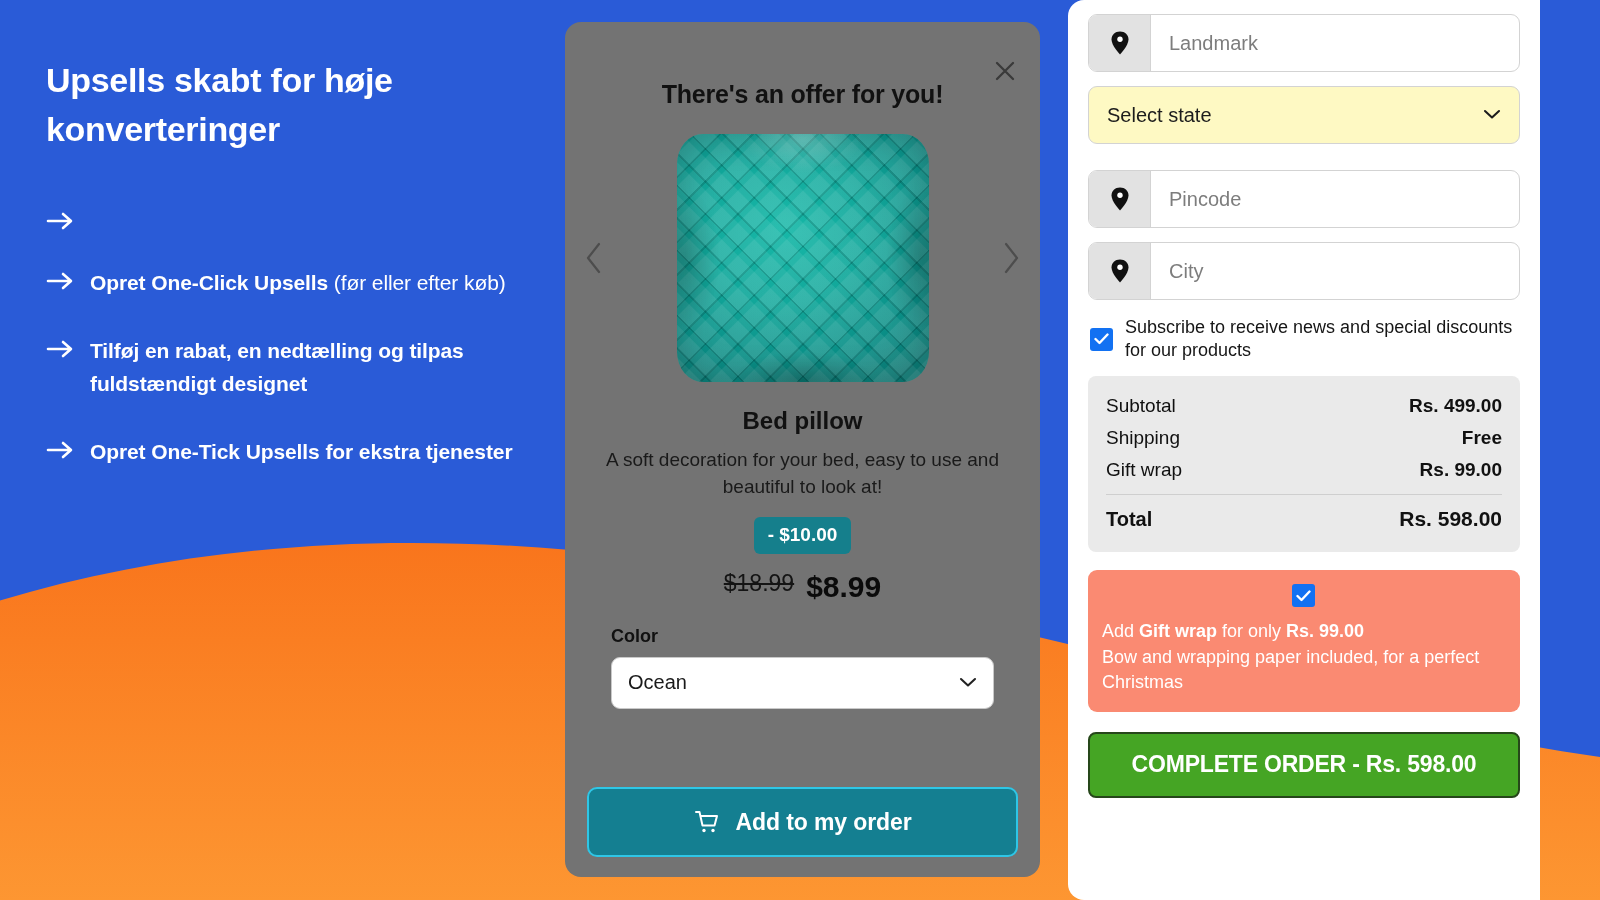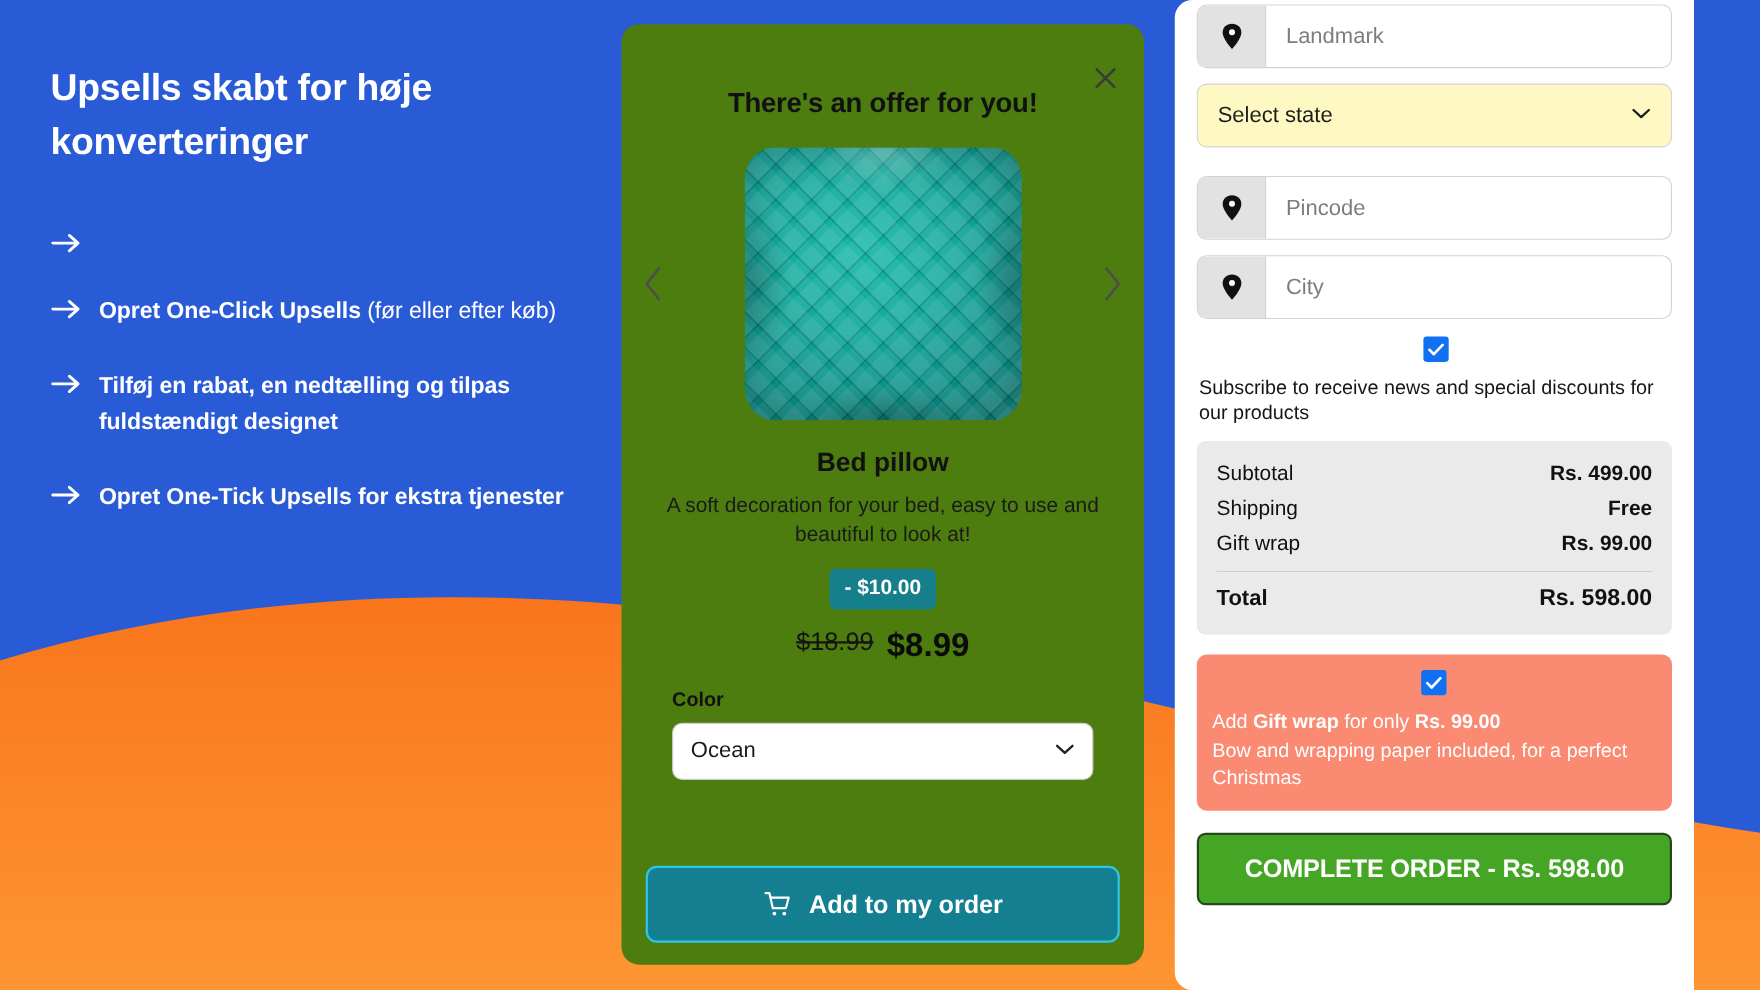--- a/index.html
+++ b/index.html
@@ -64,21 +64,21 @@
     max-width: 452px;
     letter-spacing: -0.1px;
   }
   .promo-text .light { font-weight: normal; }
 
   
   .modal {
     position: absolute;
     left: 565px; top: 22px;
     width: 475px; height: 855px;
-    background: #4d7c0f;
+    background: #737373;
     border-radius: 16px;
     z-index: 4;
     overflow: hidden;
   }
   .modal-close {
     position: absolute;
     right: 18px; top: 32px;
     width: 34px; height: 34px;
     display: flex; align-items: center; justify-content: center;
     cursor: pointer;
@@ -246,41 +246,40 @@
     border-right: 1px solid #d3d3d3;
     display: flex; align-items: center; justify-content: center;
   }
   .field-input {
     flex: 1;
     display: flex; align-items: center;
     padding: 0 18px;
     font-size: 20px;
     color: #7d7d7d;
   }
-  .field.first { margin-top: 4px; border-radius: 9px; }
+  .field.first { margin-top: 14px; border-radius: 9px; }
   .select-field {
     position: relative;
     height: 58px;
     border: 1px solid #d3d3d3;
     border-radius: 9px;
     background: #fef9c3;
     display: flex; align-items: center;
     padding: 0 18px;
     margin-bottom: 26px;
     cursor: pointer;
   }
   .select-field .val { font-size: 20px; color: #1c1c1c; }
   .select-field .chev { position: absolute; right: 18px; top: 50%; transform: translateY(-50%); color: #1c1c1c; }
 
   .subscribe-row {
     display: flex;
     align-items: center;
     gap: 12px;
     margin: 16px 0 14px 2px;
-    flex-direction: column;
   }
   .cb {
     flex: 0 0 auto;
     width: 23px; height: 23px;
     border-radius: 3px;
     background: #1271f2;
     display: flex; align-items: center; justify-content: center;
     cursor: pointer;
   }
   .subscribe-text {

